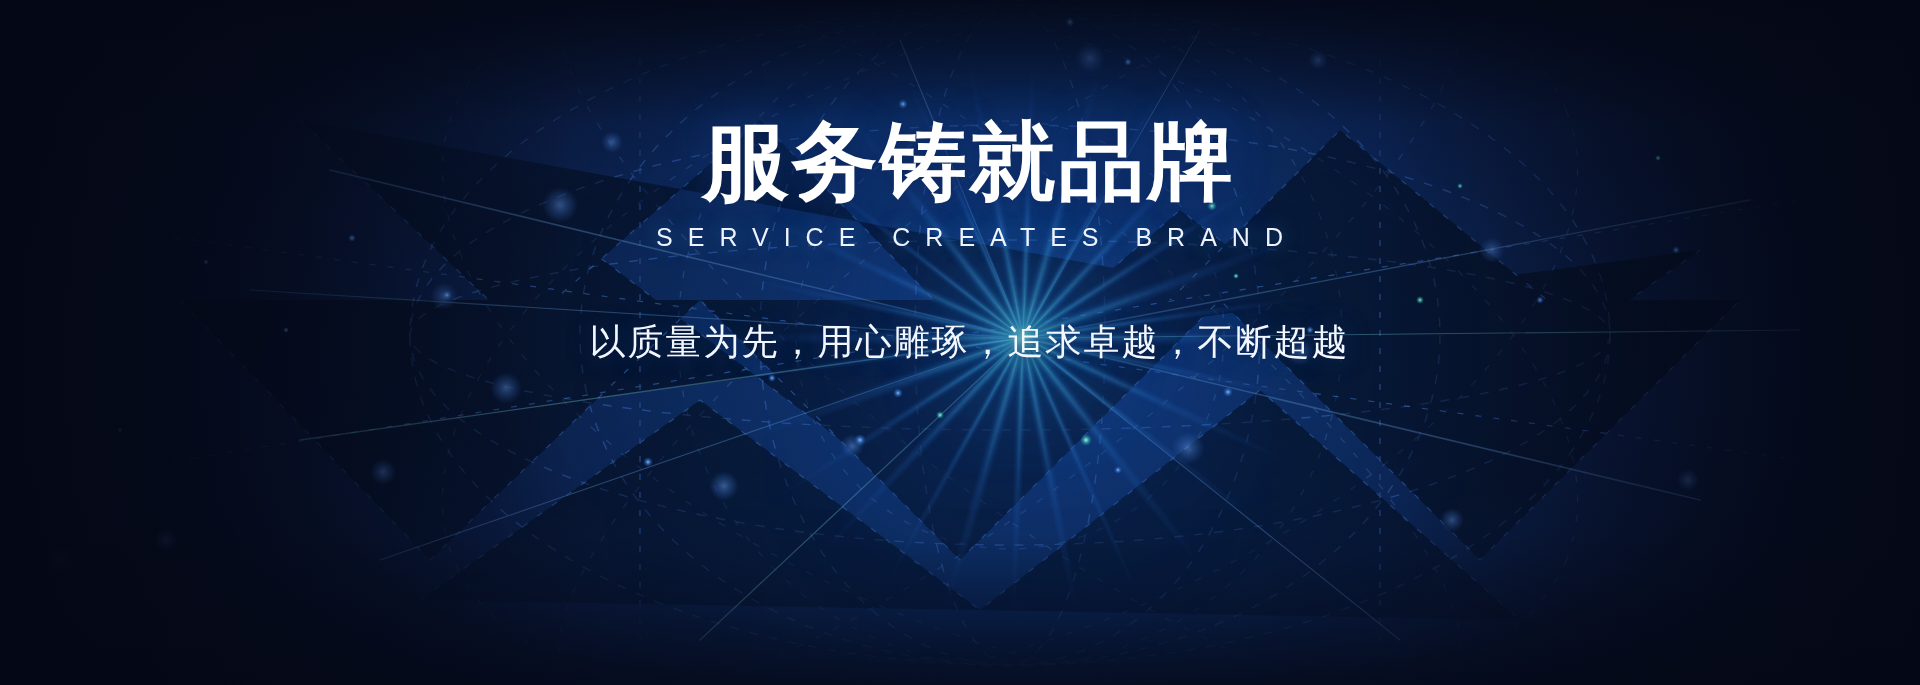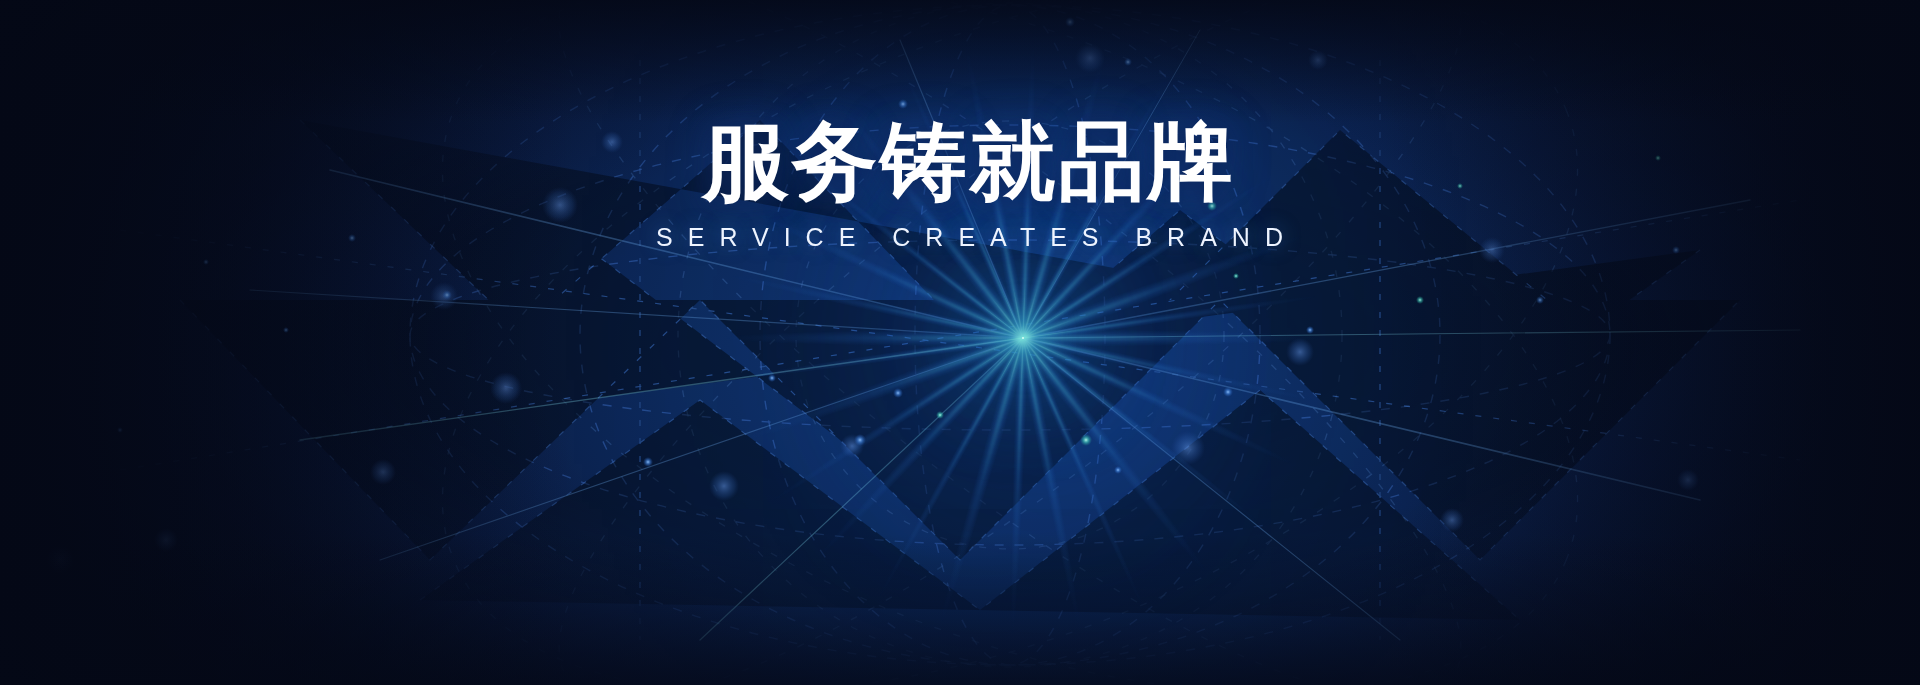--- a/index.html
+++ b/index.html
@@ -272,15 +272,16 @@
     </g>
   </svg>
 
   <div class="bg-vignette"></div>
   <div class="bg-left-dark"></div>
   <div class="bg-topbottom"></div>
 
   <div class="content">
     <h1 class="headline">服务铸就品牌</h1>
     <div class="subline">SERVICE CREATES BRAND</div>
+    <div class="tagline">以质量为先，用心雕琢，追求卓越，不断超越</div>
   </div>
 
 </div>
 
 </body></html>

